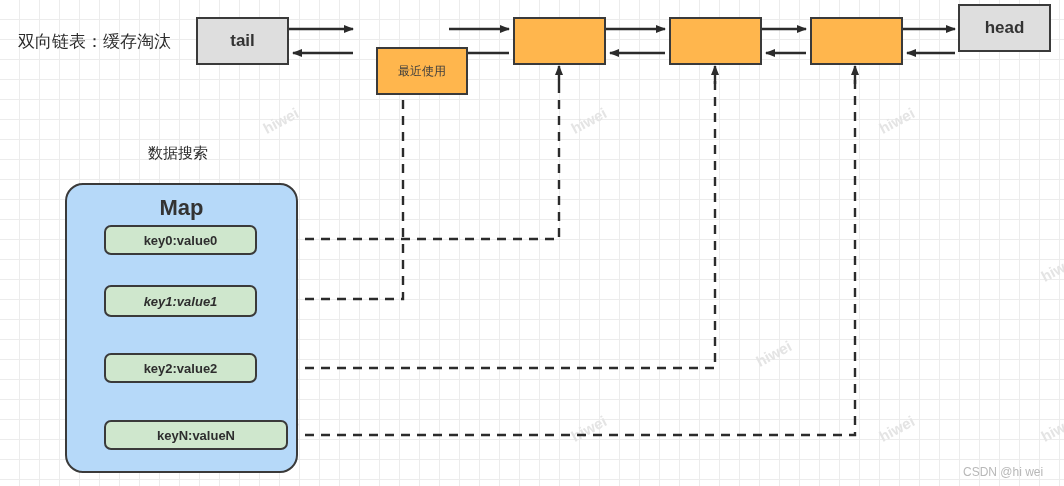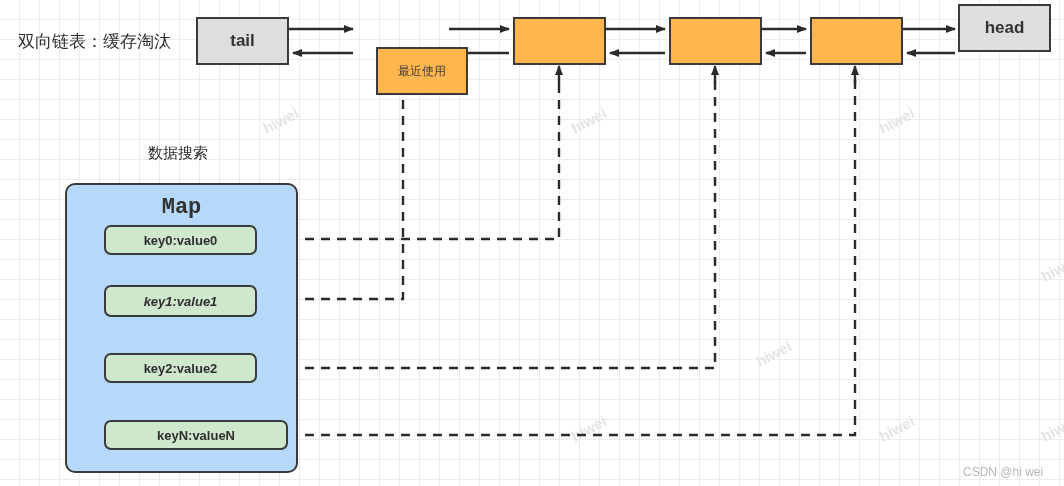--- a/index.html
+++ b/index.html
@@ -45,22 +45,21 @@
   .title-text{
     position:absolute;
     color:#2b2b2b;
     white-space:nowrap;
   }
   .map-box{
     position:absolute;
     box-sizing:border-box;
     background:#b6d9f9;
     border:2px solid #3a3a3a;
-    border-radius:10px;
-    font-family:Liberation Mono, monospace;
+    border-radius:18px;
   }
   .map-title{
     position:absolute;
     width:100%;
     text-align:center;
     font-size:22px;
     font-weight:bold;
     color:#333333;
   }
   .kv{

